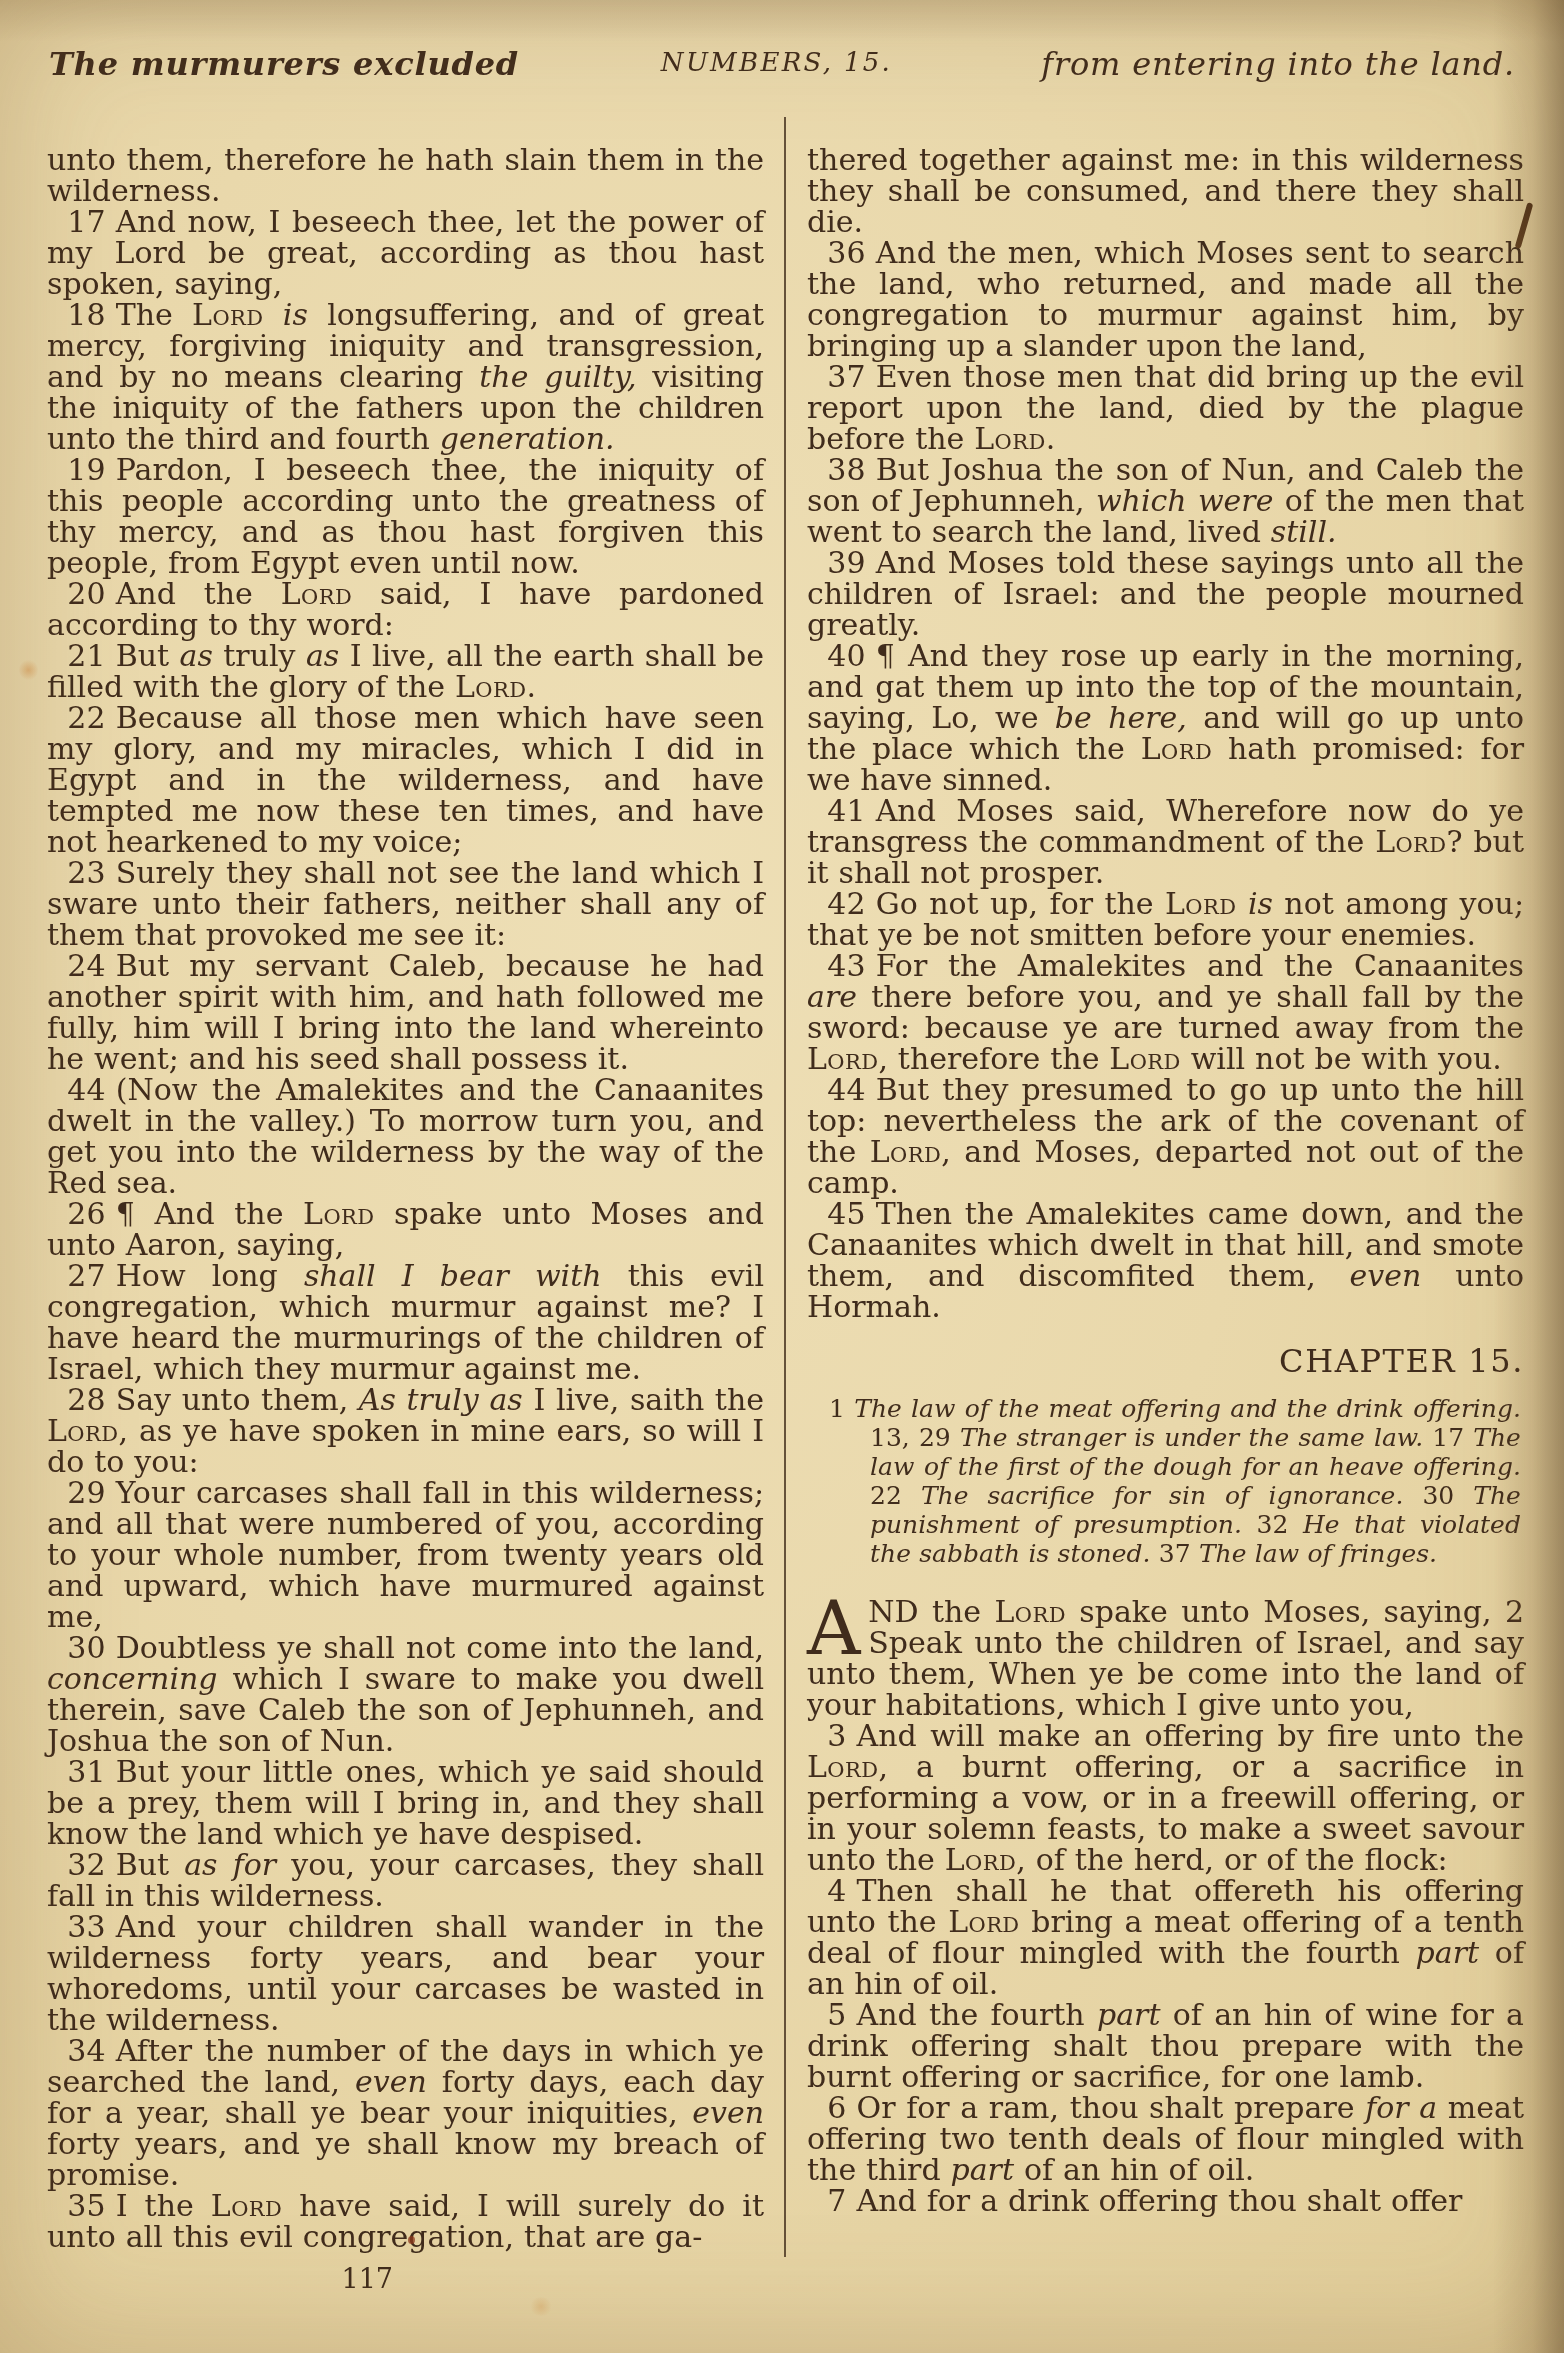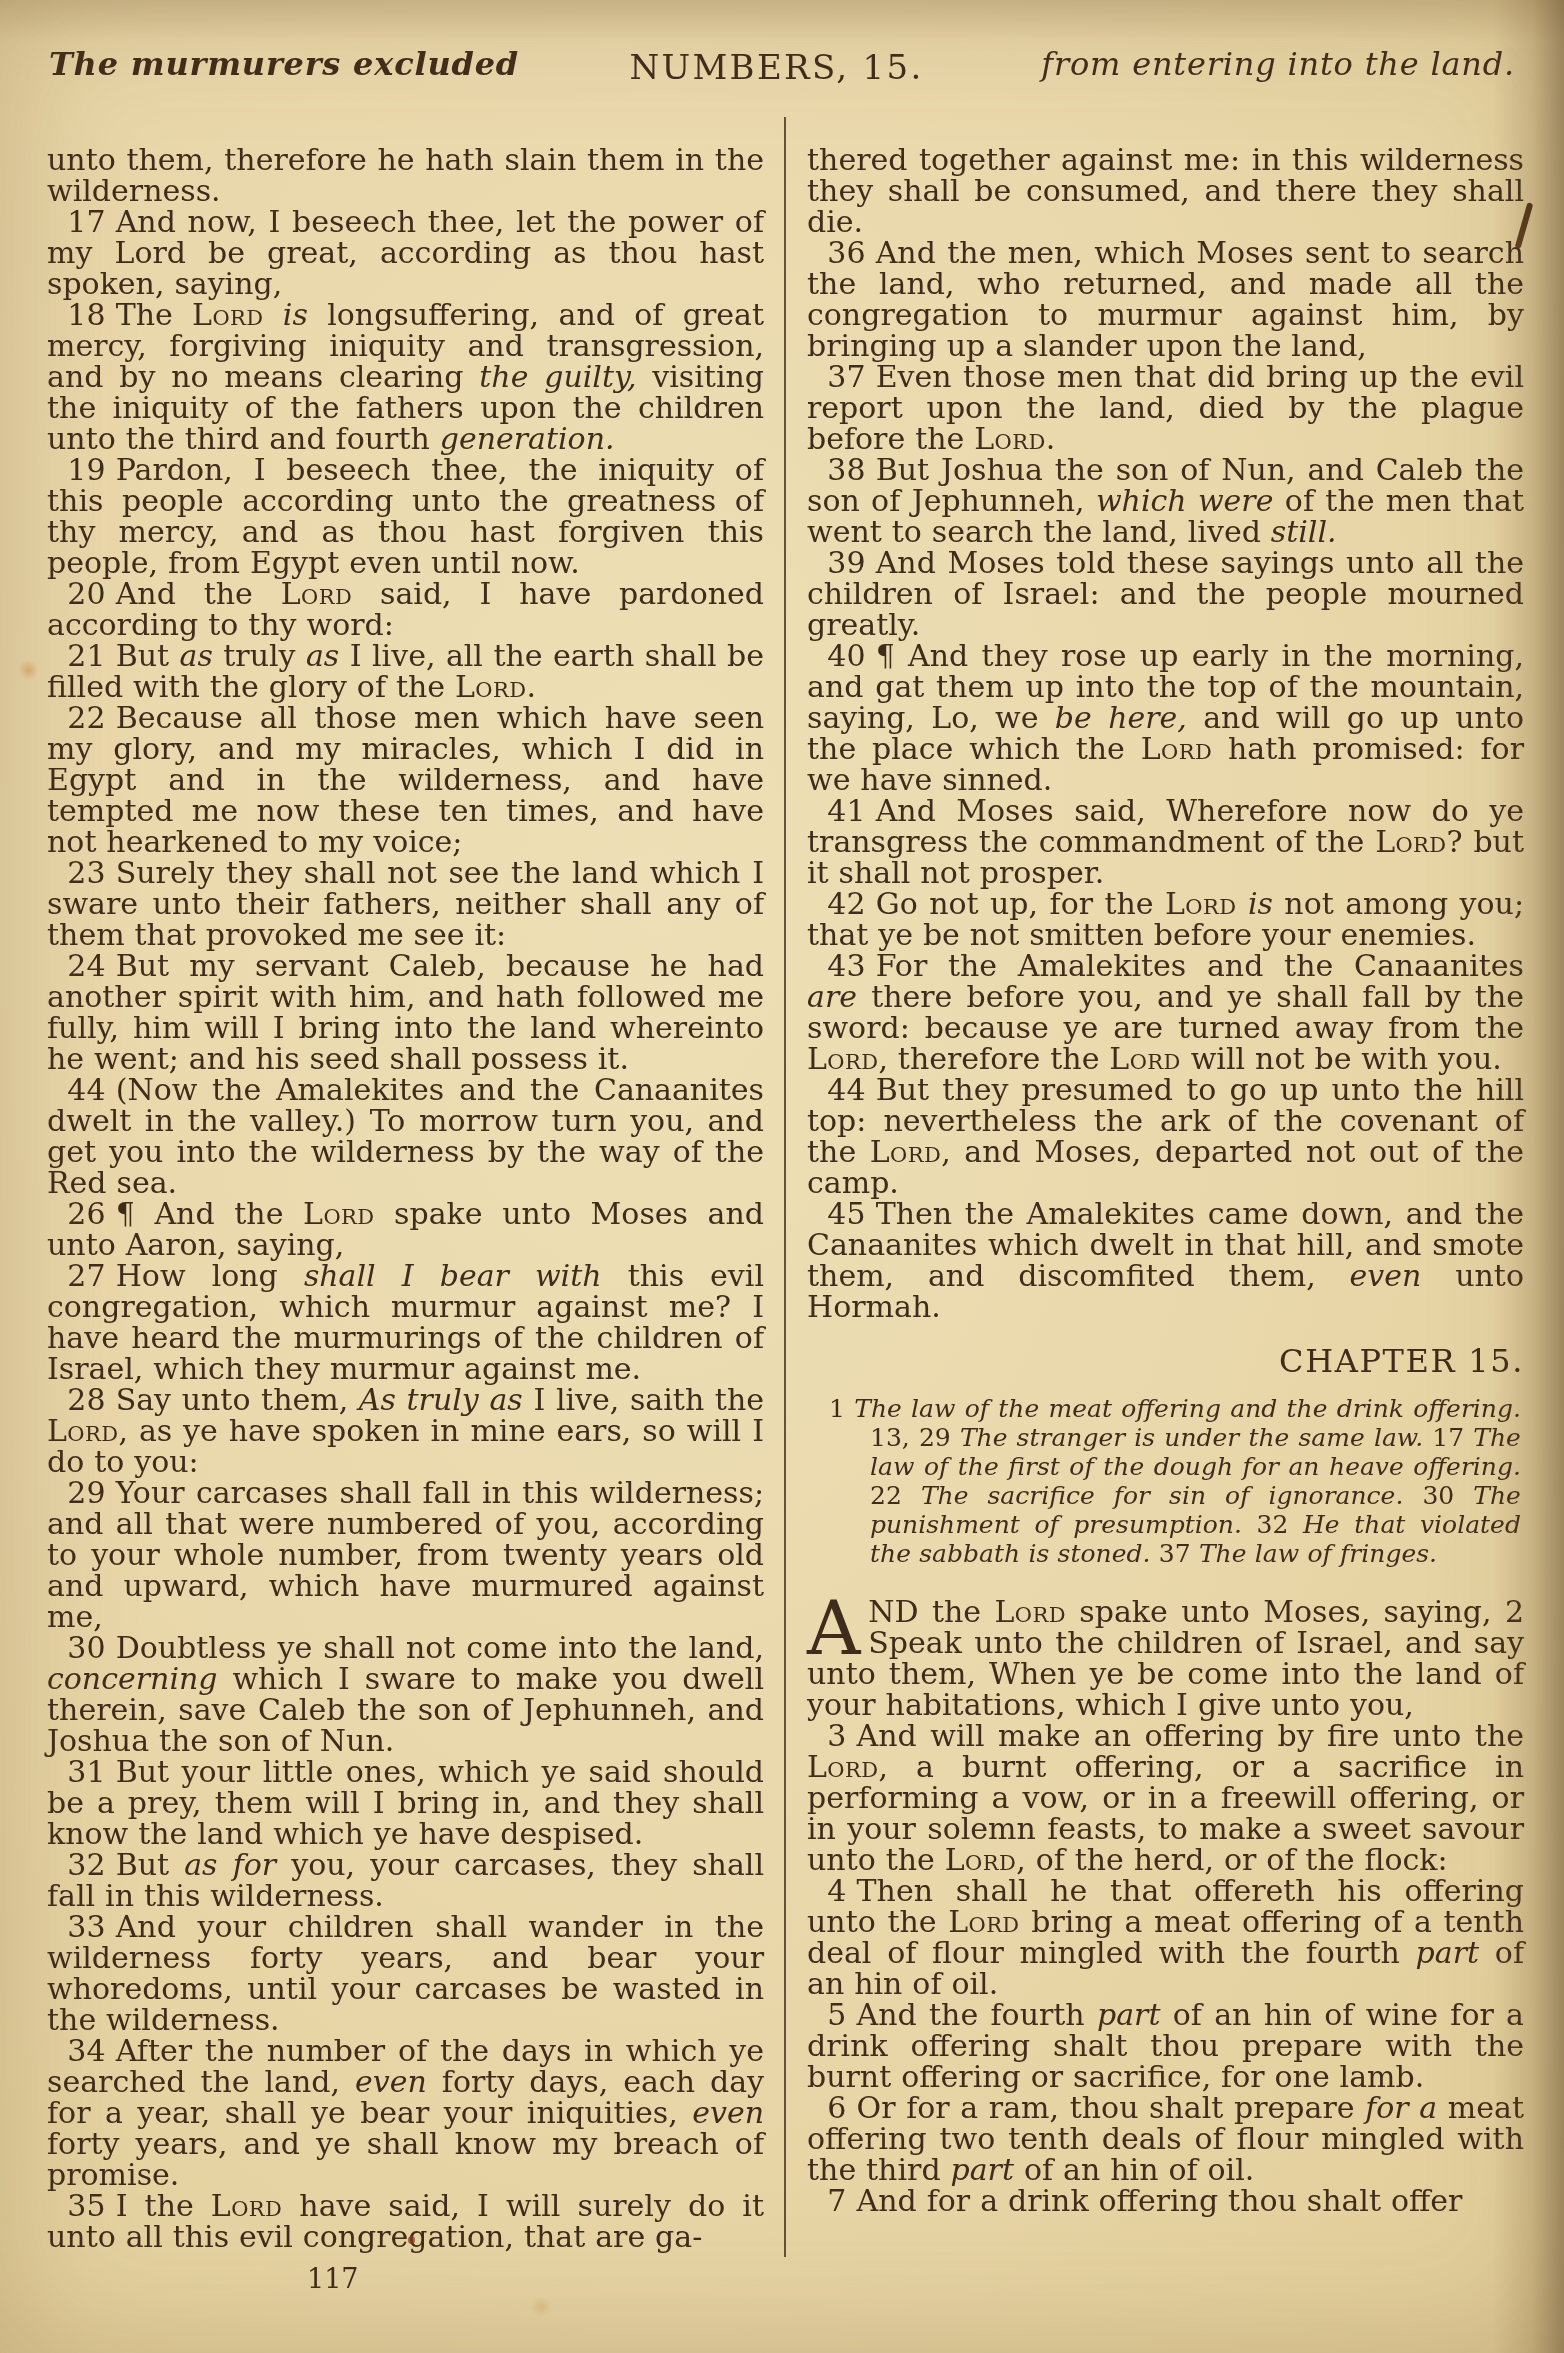--- a/index.html
+++ b/index.html
@@ -19,21 +19,21 @@
   }
   .rightshade{
     position:absolute;top:0;right:0;width:72px;height:100%;pointer-events:none;
     background:linear-gradient(to right, rgba(101,70,33,0), rgba(101,70,33,.16) 55%, rgba(70,46,20,.40));
   }
   .topshade{
     position:absolute;top:0;left:0;width:100%;height:42px;pointer-events:none;
     background:linear-gradient(to bottom, rgba(110,80,40,.18), rgba(110,80,40,0));
   }
   .runhead-left{position:absolute;left:49px;top:45px;font-style:italic;font-size:32px;letter-spacing:0.8px;font-weight:bold;}
-  .title-center{position:absolute;left:0;top:47px;width:1553px;text-align:center;font-size:34px;letter-spacing:2.3px;}
+  .title-center{position:absolute;left:0;top:47px;width:1553px;text-align:center;font-size:26px;letter-spacing:2.3px;font-style:italic;}
   .runhead-right{position:absolute;right:50px;top:45px;font-style:italic;font-size:32px;letter-spacing:0.8px;}
   .colrule{position:absolute;left:784px;top:117px;width:2.3px;height:2140px;background:#4e3a26;opacity:.85;}
   .col{
     position:absolute;top:116px;width:717px;
     font-size:30px;line-height:31px;
     text-align:justify;word-spacing:0.4px;
     hyphens:auto;-webkit-hyphens:auto;
   }
   #colL{left:47px;}
   #colR{left:807px;}
@@ -42,21 +42,21 @@
   p.verse.cont{text-indent:0;margin-top:28px;}
   .vnum{margin-right:10.2px;}
   .sc{font-variant:small-caps;letter-spacing:0.4px;}
   .chap{text-align:right;font-size:32px;letter-spacing:1.6px;margin:23.5px 0 17px;text-indent:0;}
   p.summary{
     font-size:25px;line-height:29px;
     padding-left:63px;text-indent:-41px;
     margin:0 3.1px 12.5px 0;
   }
   .dropcap{float:left;font-size:74px;line-height:58px;margin:3.9px 7.8px 0 0;}
-  .pagenum{position:absolute;left:307px;top:2263px;width:86px;text-align:left;font-size:27px;}
+  .pagenum{position:absolute;left:307px;top:2263px;width:86px;text-align:right;font-size:27px;}
   .penmark{
     position:absolute;left:1521px;top:202px;width:5.5px;height:47px;
     background:linear-gradient(to bottom,#4e3118,#5f3f21);
     border-radius:4.7px;transform:rotate(16deg);
   }
   .stain{position:absolute;border-radius:50%;pointer-events:none;}
   .stain1{left:19px;top:659px;width:19px;height:22px;background:radial-gradient(circle,#d99b56 0%,rgba(217,155,86,0) 70%);opacity:.6;}
   .stain2{left:529px;top:2297px;width:23.5px;height:19px;background:radial-gradient(circle,#d9a764 0%,rgba(217,167,100,0) 70%);opacity:.45;}
   .speck{left:408px;top:2236px;width:7px;height:7.8px;background:#8f3c1e;opacity:.75;}
 </style>

